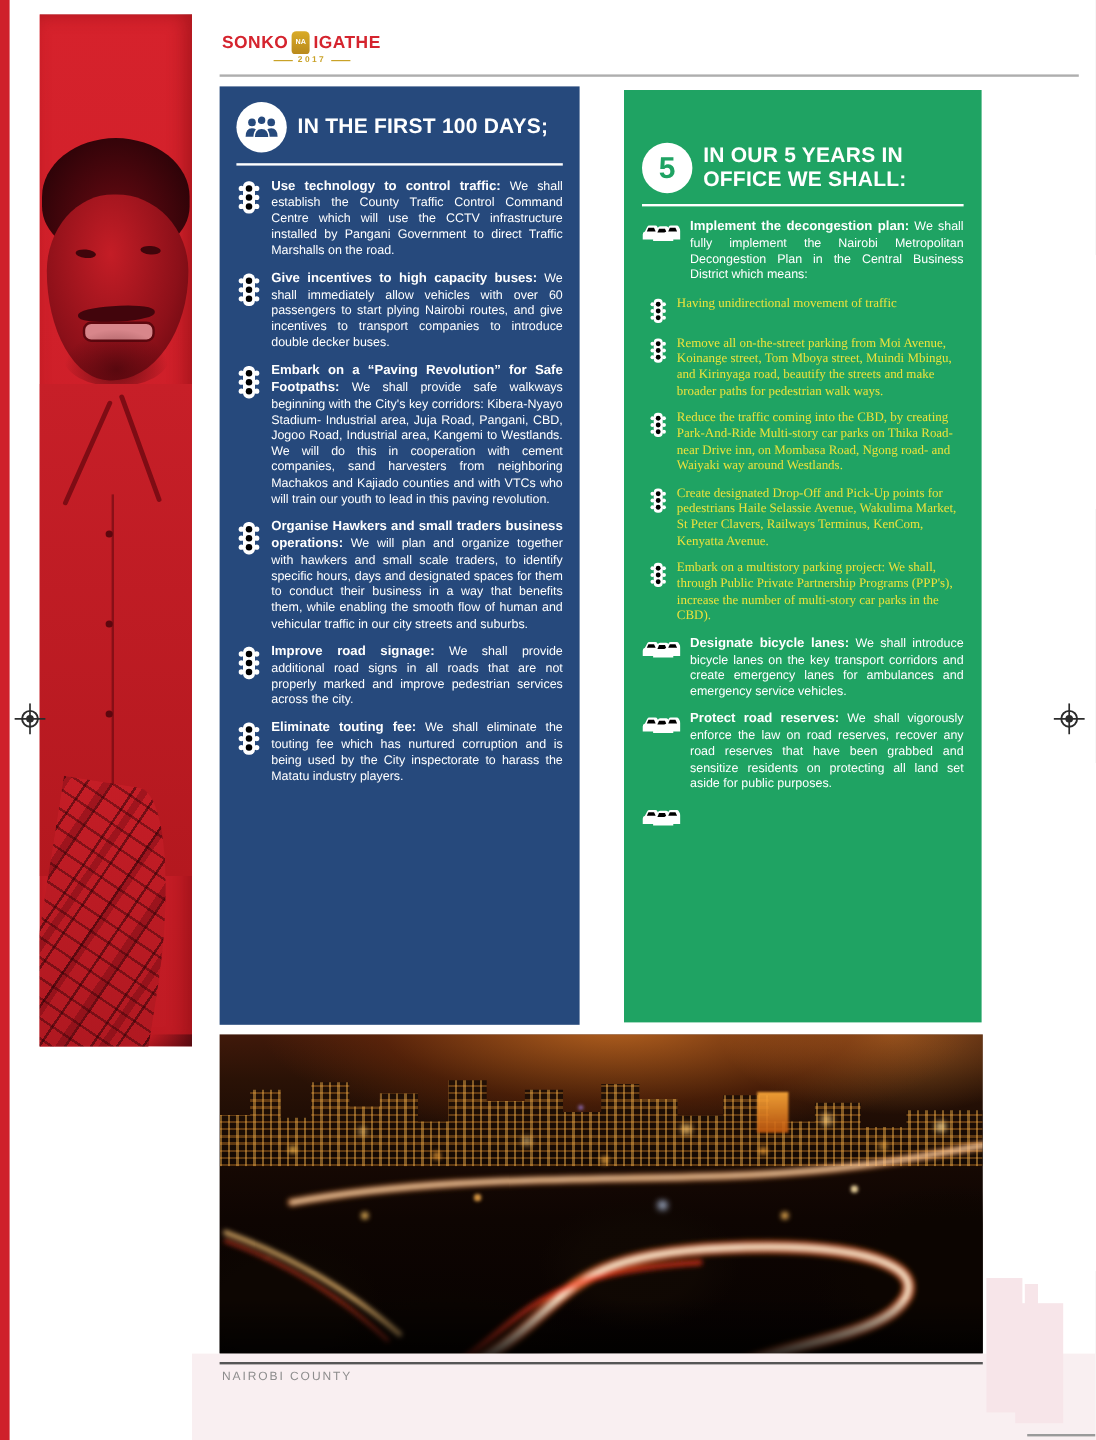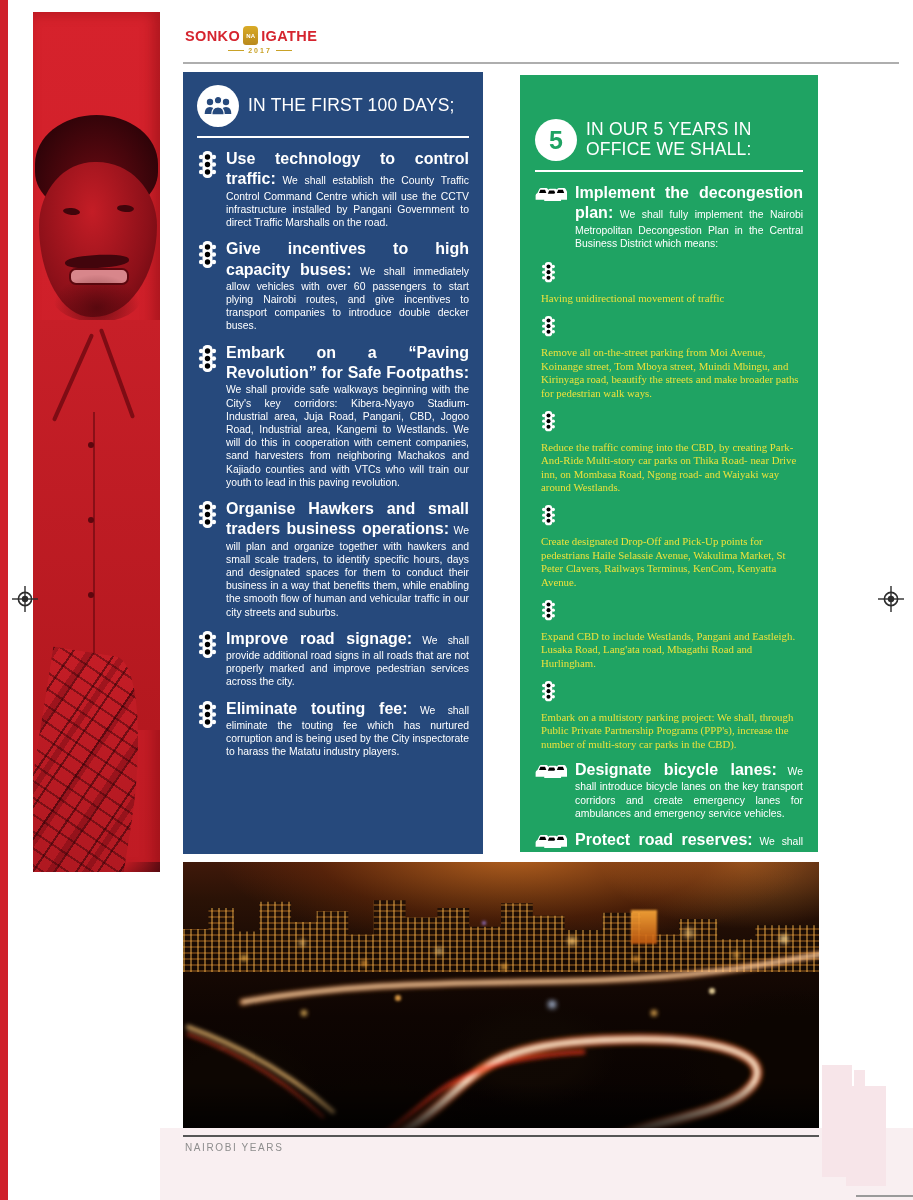--- a/index.html
+++ b/index.html
@@ -50,27 +50,27 @@
   .logo-year .yr{color:#c9a227;font-size:7px;letter-spacing:2px;font-weight:bold;}
   .top-rule{position:absolute;left:183px;top:62px;width:716px;height:2px;background:#aeaeae;}
 
   
   .panel{position:absolute;box-sizing:border-box;color:#fff;}
   .panel-blue{left:183px;top:72px;width:300px;height:782px;background:#26497c;padding:13px 14px 10px;}
   .panel-green{left:520px;top:75px;width:298px;height:777px;background:#1fa363;padding:44px 15px 10px;}
   .hdr{display:flex;align-items:center;gap:9px;}
   .hdr-badge{width:42px;height:42px;border-radius:50%;background:#fff;display:flex;align-items:center;justify-content:center;flex-shrink:0;}
   .hdr-badge .five{color:#1fa363;font-size:25px;font-weight:bold;}
-  .hdr-title{font-weight:normal;font-size:17.5px;letter-spacing:.2px;line-height:1.12;}
+  .hdr-title{font-weight:bold;font-size:17.5px;letter-spacing:.2px;line-height:1.12;}
   .white-rule{height:2px;background:#fff;margin:9px 0 11px;}
   .item{display:flex;gap:8px;margin-bottom:10px;}
   .item svg{flex-shrink:0;margin-top:1px;}
   .item p{margin:0;font-size:10.4px;line-height:1.27;text-align:justify;}
-  .item b{font-size:16px;}
-  .sub-item{display:flex;gap:8px;margin:0 0 9px 6px;flex-direction:column;}
+  .item b{font-size:11px;}
+  .sub-item{display:flex;gap:8px;margin:0 0 9px 6px;}
   .sub-item svg{flex-shrink:0;margin-top:1px;}
   .sub-item p{margin:0;font-family:"Liberation Serif",serif;color:#ece23c;font-size:10.8px;line-height:1.24;}
 
   
   .photo{position:absolute;left:183px;top:862px;width:636px;height:266px;overflow:hidden;background:linear-gradient(180deg,#40190a 0%,#2a1206 14%,#190a04 34%,#0e0502 58%,#070201 100%);}
   .glow{position:absolute;top:-46px;left:0;width:100%;height:150px;background:radial-gradient(60% 85% at 52% 25%,rgba(255,145,45,.6),rgba(150,60,12,.3) 52%,rgba(0,0,0,0) 78%),radial-gradient(30% 60% at 88% 30%,rgba(255,160,60,.45),rgba(0,0,0,0) 75%);}
   .skyline{position:absolute;top:32px;left:0;width:100%;height:78px;background:
       repeating-linear-gradient(90deg,rgba(255,184,76,.45) 0 2px,rgba(0,0,0,0) 2px 7px),
       repeating-linear-gradient(0deg,rgba(255,160,50,.30) 0 2px,rgba(0,0,0,0) 2px 6px),
       linear-gradient(180deg,#241106,#140903);
@@ -287,26 +287,20 @@
     <div class="sub-item">
       <svg width="15" height="23">
           <use href="#tl"></use>
         </svg>
       <p>Create designated Drop-Off and Pick-Up points for pedestrians Haile Selassie Avenue, Wakulima Market, St Peter Clavers, Railways Terminus, KenCom, Kenyatta Avenue.</p>
     </div>
     <div class="sub-item">
       <svg width="15" height="23">
           <use href="#tl"></use>
         </svg>
-      <p>Expand CBD to include Westlands, Pangani and Eastleigh. Lusaka Road, Lang'ata road, Mbagathi Road and Hurlingham.</p>
-    </div>
-    <div class="sub-item">
-      <svg width="15" height="23">
-          <use href="#tl"></use>
-        </svg>
       <p>Embark on a multistory parking project: We shall, through Public Private Partnership Programs (PPP's), increase the number of multi-story car parks in the CBD).</p>
     </div>
 
     <div class="item">
       <svg width="32" height="19">
           <use href="#cars"></use>
         </svg>
       <p><b>Designate bicycle lanes:</b> <span>We shall introduce bicycle lanes on the key transport corridors and create emergency lanes for ambulances and emergency service vehicles.</span></p>
     </div>
     <div class="item">
@@ -345,16 +339,16 @@
       </g>
     </svg>
     <div class="vignette"></div>
   </div>
 
   <div class="pink-strip"></div>
   <div class="wm a"></div>
   <div class="wm b"></div>
   <div class="wm c"></div>
   <div class="footer-rule"></div>
-  <div class="footer-label">NAIROBI YEARS</div>
+  <div class="footer-label">NAIROBI COUNTY</div>
   <div class="corner-rule"></div>
 
 </div>
 
 </body></html>

